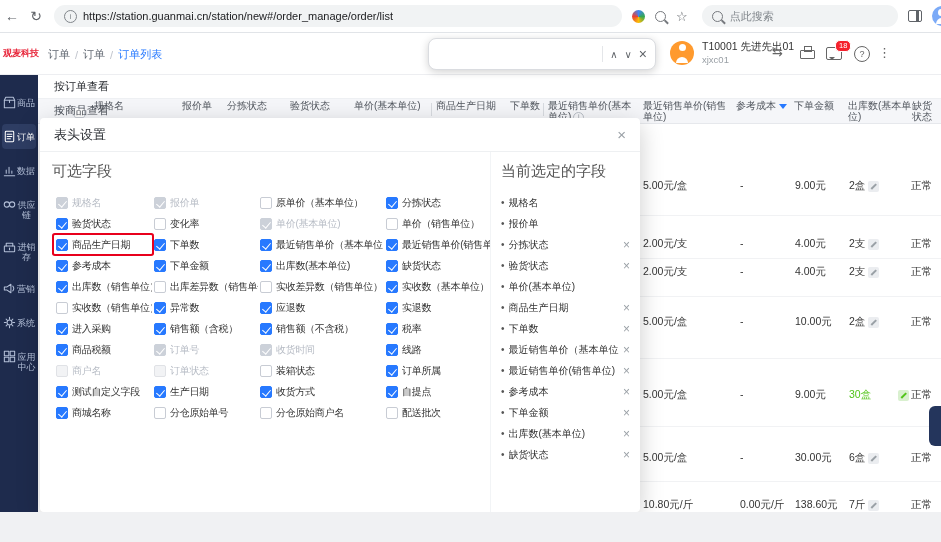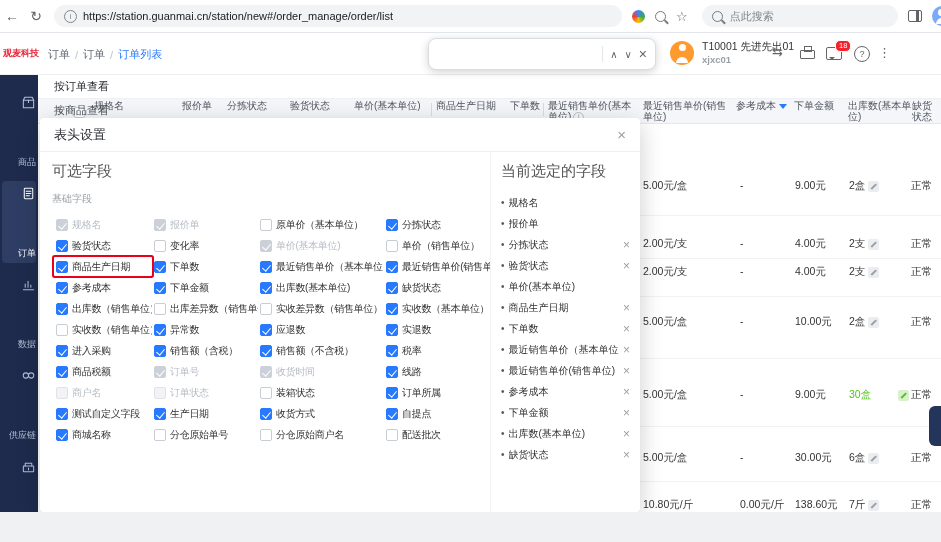--- a/index.html
+++ b/index.html
@@ -36,21 +36,21 @@
           border-bottom:1px solid #edeef1;z-index:6;}
   #logo{position:absolute;left:3px;top:15px;font-size:9px;font-weight:bold;color:#e8283c;letter-spacing:0;}
   #breadcrumb{position:absolute;left:48px;top:15px;font-size:11px;display:flex;align-items:center;}
   .crumb{color:#5f6670;}
   .crumb.cur{color:#2779ff;}
   .sep{color:#c0c4cc;margin:0 5px;}
   #actionbtn{position:absolute;left:612px;top:10px;height:23px;padding:0 10px;background:#2779ff;
           color:#fff;font-size:11px;border-radius:3px;display:flex;align-items:center;z-index:5;}
   .u-avatar{position:absolute;left:670px;top:9px;width:24px;height:24px;border-radius:50%;background:#ff9a2e;}
   #uname{position:absolute;left:702px;top:8px;font-size:10.5px;color:#333;white-space:nowrap;}
-  #uacct{position:absolute;left:702px;top:22px;font-size:9.5px;color:#9aa0a6;font-weight:bold;}
+  #uacct{position:absolute;left:702px;top:22px;font-size:9.5px;color:#9aa0a6;}
   .hd-ic{position:absolute;top:14px;color:#666;}
   .ic-switch{left:772px;font-size:13px;top:12px;}
   .ic-printer{left:800px;width:13px;height:7px;border:1.2px solid #666;border-radius:1px;top:18px;}
   .ic-printer::before{content:'';position:absolute;left:2.5px;top:-5px;width:6px;height:3.5px;border:1.2px solid #666;}
   .ic-chat{left:826px;width:14px;height:11px;border:1.2px solid #666;border-radius:2px;top:15px;}
   .ic-chat::after{content:'';position:absolute;left:2px;bottom:-4px;border:3px solid transparent;border-top-color:#666;}
   .badge{position:absolute;left:8px;top:-8px;background:#f5222d;color:#fff;font-size:7.5px;line-height:10px;
           padding:0 3px;border-radius:5px;border:1px solid #fff;}
   .ic-help{left:854px;width:14px;height:14px;border:1.2px solid #666;border-radius:50%;font-size:9px;
           display:flex;align-items:center;justify-content:center;top:14px;}
@@ -59,22 +59,22 @@
   #findbar{position:absolute;left:428px;top:38px;width:210px;height:30px;background:#fff;
           border:1px solid #dadce0;border-radius:8px;box-shadow:0 2px 8px rgba(0,0,0,.18);
           z-index:30;display:flex;align-items:center;padding:0 8px;gap:7px;}
   #findbar input{border:none;outline:none;flex:1;min-width:0;font-size:11px;font-family:inherit;}
   .f-sep{width:1px;height:16px;background:#e4e6e9;}
   .f-btn{color:#5f6368;font-size:10px;}
   .f-close{color:#5f6368;font-size:14px;}
   
   #sidebar{position:absolute;left:0;top:74px;width:38px;height:438px;background:#1e2b4d;z-index:4;
           display:flex;flex-direction:column;align-items:center;padding-top:16px;box-sizing:border-box;}
-  .side-item{width:34px;border-radius:4px;display:flex;flex-direction:column;align-items:flex-end;
-          padding:5px 0;margin-bottom:9px;color:#b4c0d8;gap:44px;}
+  .side-item{width:34px;border-radius:4px;display:flex;align-items:flex-start;
+          padding:5px 0;margin-bottom:9px;color:#b4c0d8;}
   .side-item.on{background:#2e3d63;color:#fff;}
   .side-ic{width:15px;height:15px;}
   .side-ic svg{width:15px;height:15px;fill:none;stroke:currentColor;stroke-width:1.1;
           stroke-linecap:round;stroke-linejoin:round;}
   .side-label{font-size:9px;line-height:10px;text-align:center;margin-top:3px;color:inherit;}
   
   #tabbar{position:absolute;left:38px;top:74px;right:0;height:24px;background:#eceef3;display:flex;z-index:3;flex-direction:column;}
   .tab{height:24px;line-height:24px;padding:0 16px;font-size:11px;color:#4a4f57;}
   .tab.on{background:#fff;color:#23262b;}
   
@@ -280,21 +280,20 @@
       </div><div class="td" style="left: 911px; top: 498px;">正常</div></div>
 
   <div id="modal">
     <div class="m-title">
       <span>表头设置</span>
       <span class="m-close">×</span>
     </div>
     <div class="m-body">
       <div class="m-left">
         <div class="m-sub">可选字段</div>
-        <div class="m-section">基础字段</div>
         <div class="fgrid">
             <div class="fitem dis">
               <span class="cb disabled-checked"></span>
               <span class="flabel">规格名</span>
             </div>
             <div class="fitem dis">
               <span class="cb disabled-checked"></span>
               <span class="flabel">报价单</span>
             </div>
             <div class="fitem">

